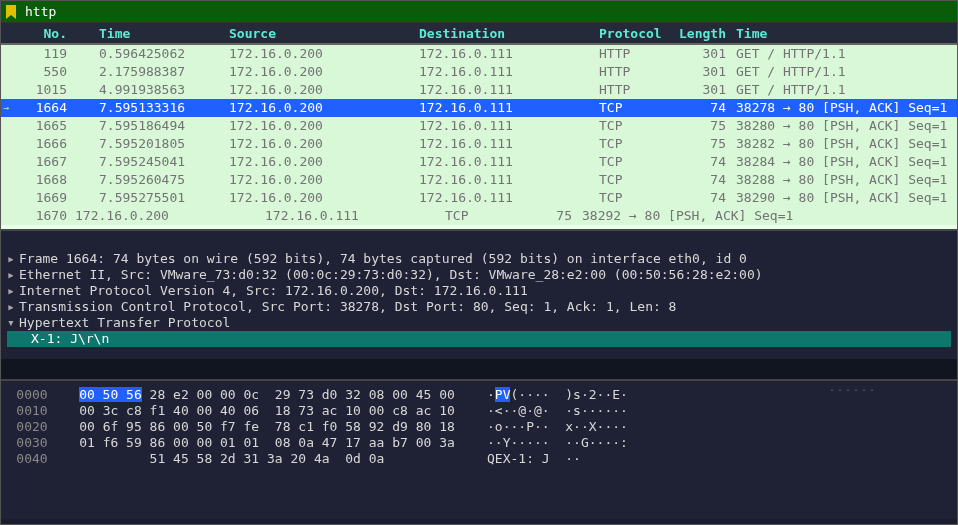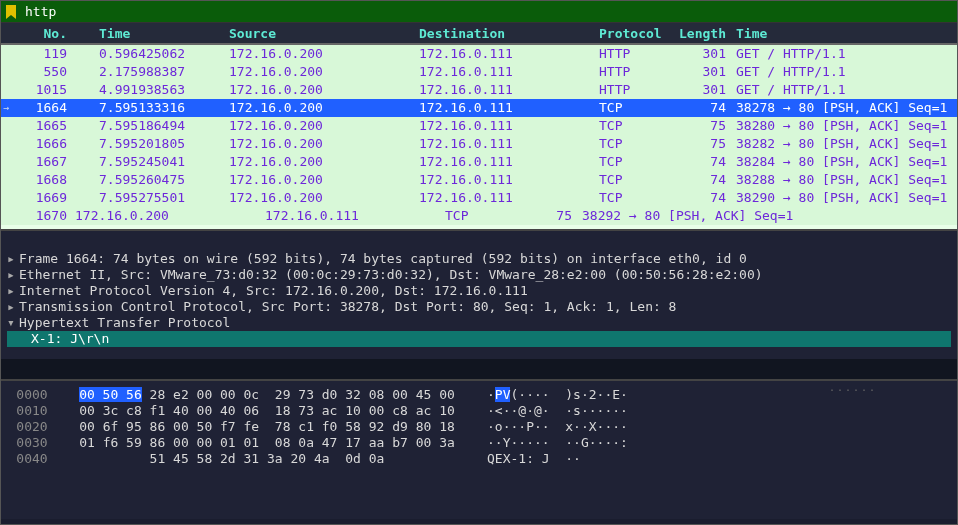--- a/index.html
+++ b/index.html
@@ -56,21 +56,21 @@
   .col-info { flex: 1; padding-left: 6px; }
   .packet-list {
     height: 184px;
     overflow: hidden;
     background: #e8ffe8;
   }
   .packet-row {
     display: flex;
     height: 18px;
     line-height: 18px;
-    color: #6d28d9;
+    color: #737373;
   }
   .packet-row.http { background: #d8f8d8; }
   .packet-row.tcp { background: #d8f8d8; }
   .packet-row.selected {
     background: #2060ff;
     color: #fff;
   }
   .packet-row .col-no { position: relative; }
   .row-marker {
     position: absolute;

